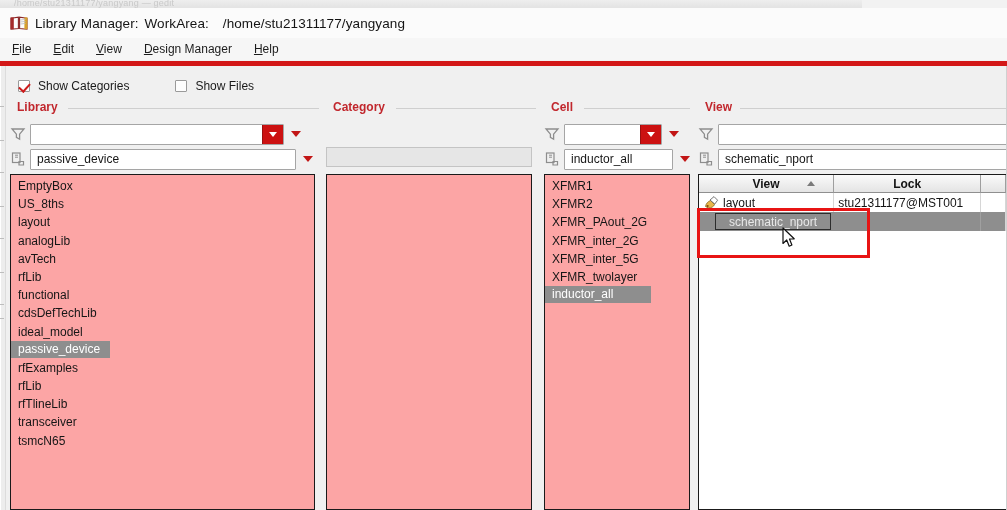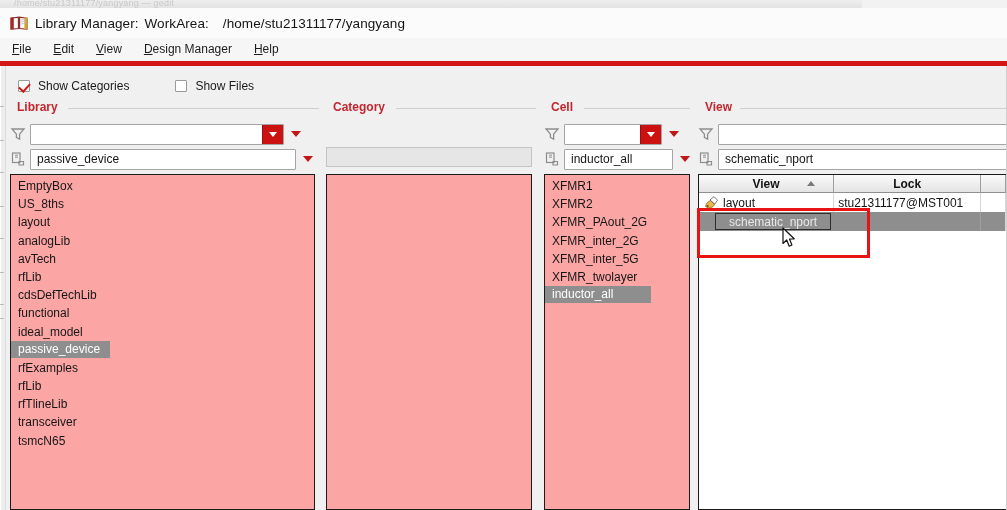--- a/index.html
+++ b/index.html
@@ -203,22 +203,22 @@
     <div class="redtri"></div>
   </div>
   <div class="listbox" style="left:10px;top:174px;width:305px;height:336px;">
     <div class="inner">
       <div class="li">EmptyBox</div>
       <div class="li">US_8ths</div>
       <div class="li">layout</div>
       <div class="li">analogLib</div>
       <div class="li">avTech</div>
       <div class="li">rfLib</div>
+      <div class="li">functional</div>
       <div class="li">cdsDefTechLib</div>
-      <div class="li">functional</div>
       <div class="li">ideal_model</div>
       <div class="li-sel-row">
         <span class="li sel">passive_device</span>
       </div>
       <div class="li">rfExamples</div>
       <div class="li">rfLib</div>
       <div class="li">rfTlineLib</div>
       <div class="li">transceiver</div>
       <div class="li">tsmcN65</div>
     </div>

